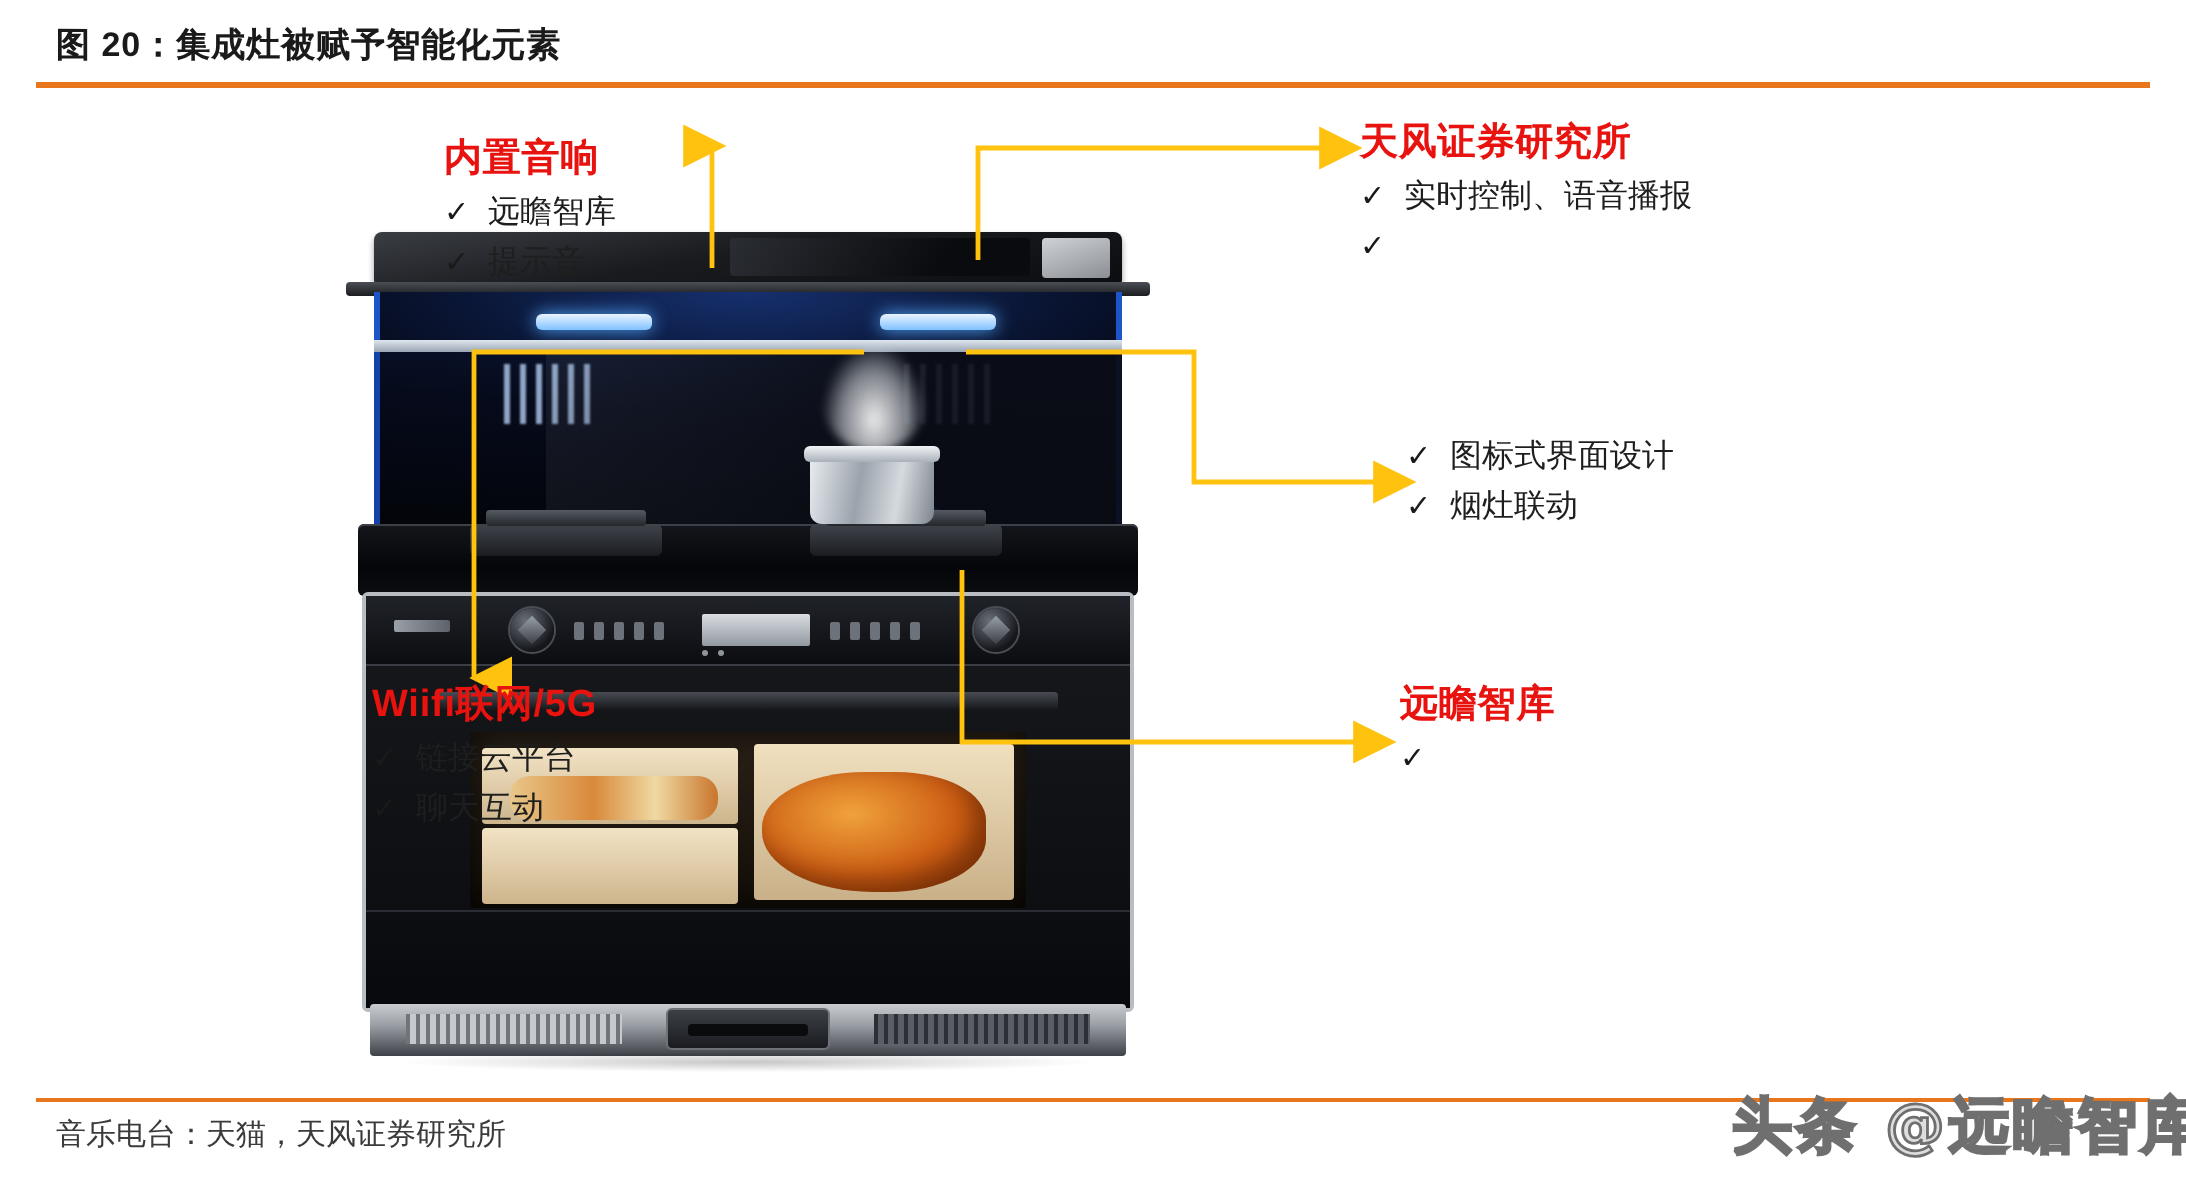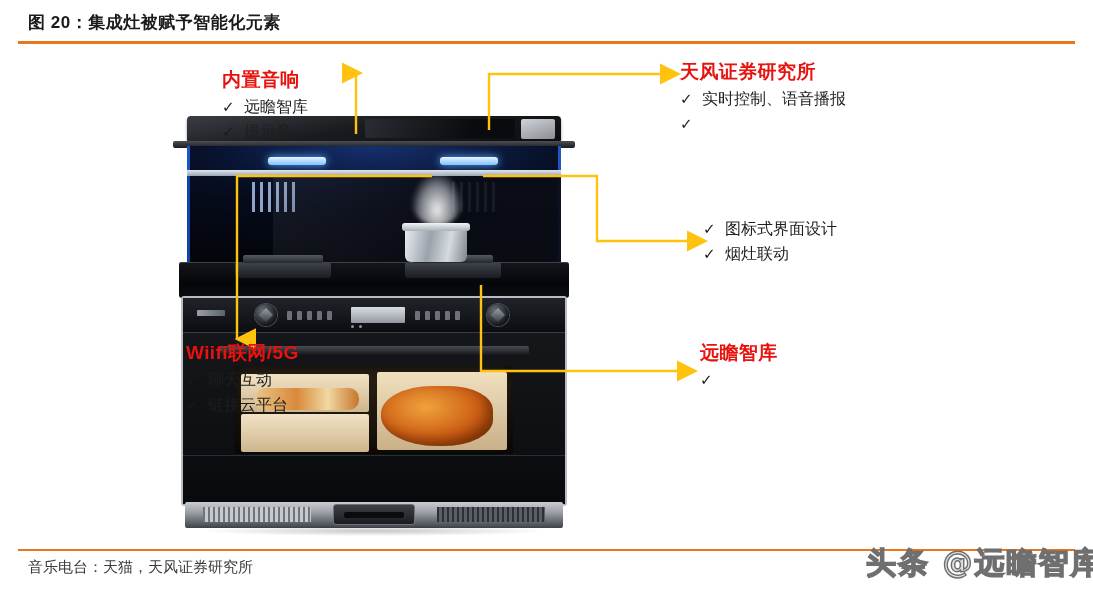--- a/index.html
+++ b/index.html
@@ -289,25 +289,25 @@
       <span>烟灶联动</span>
     </li>
   </ul>
 </div>
 
 <div class="callout" id="callout-wifi">
   <div class="c-title">Wiifi联网/5G</div>
   <ul>
     <li>
       <span class="tick">✓</span>
+      <span>链接云平台</span>
+    </li>
+    <li>
+      <span class="tick">✓</span>
       <span>聊天互动</span>
-    </li>
-    <li>
-      <span class="tick">✓</span>
-      <span>链接云平台</span>
     </li>
   </ul>
 </div>
 
 <div class="callout" id="callout-linkage">
   <div class="c-title">远瞻智库</div>
   <ul>
     <li>
       <span class="tick">✓</span>
     </li>

